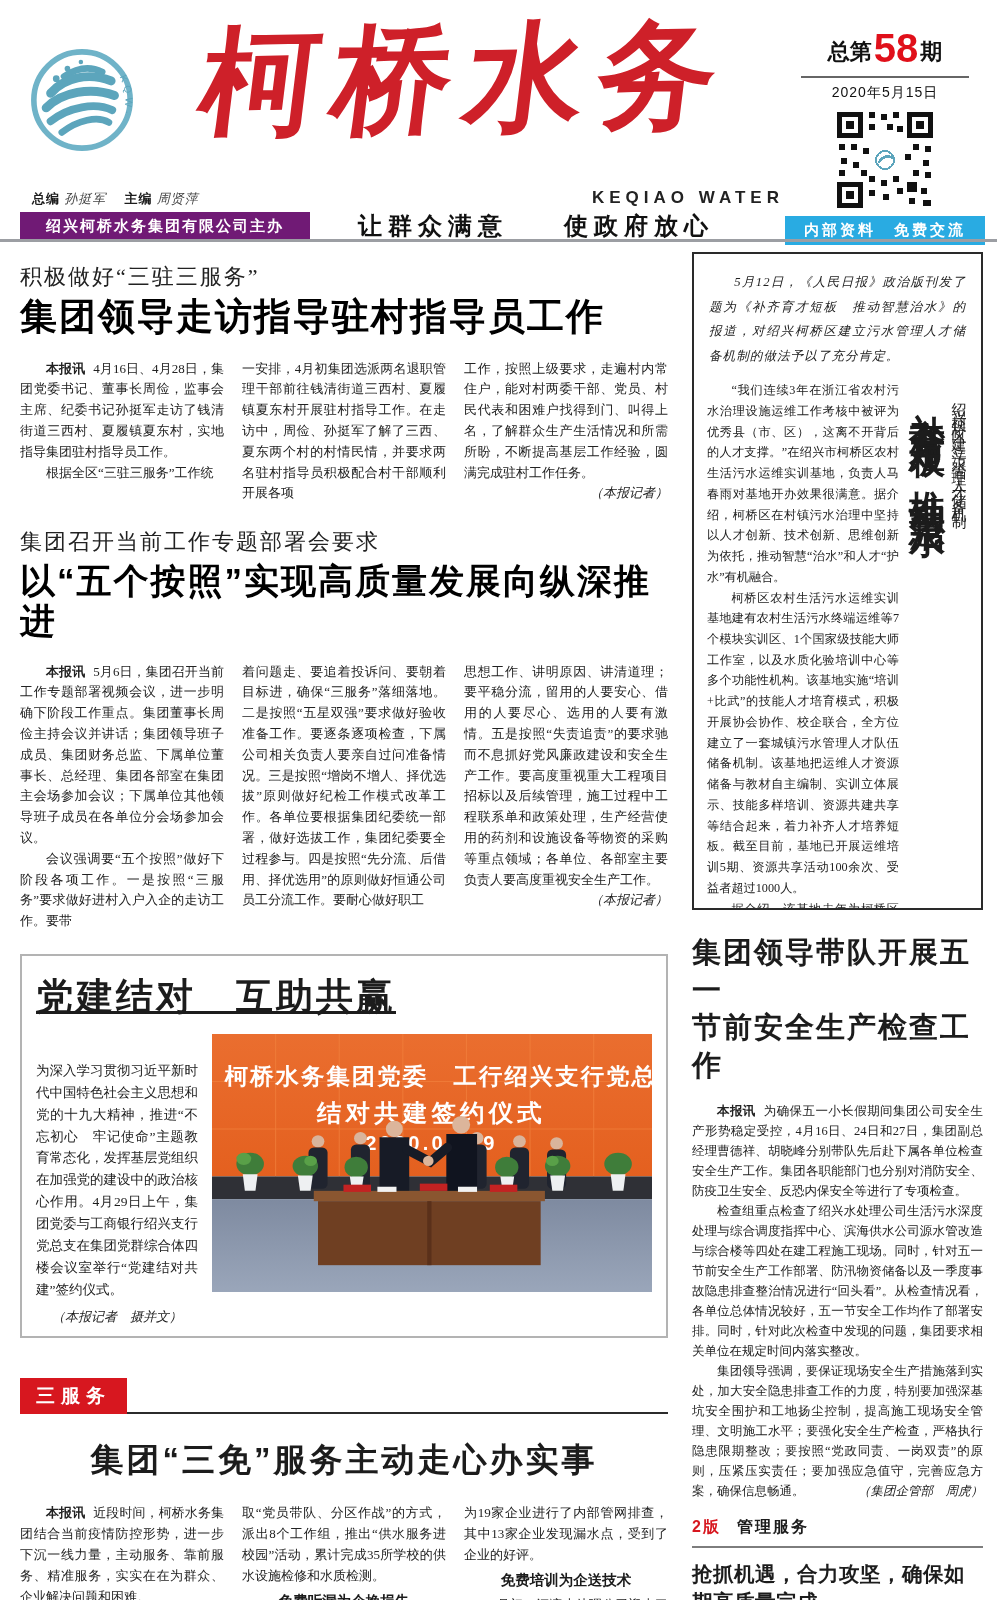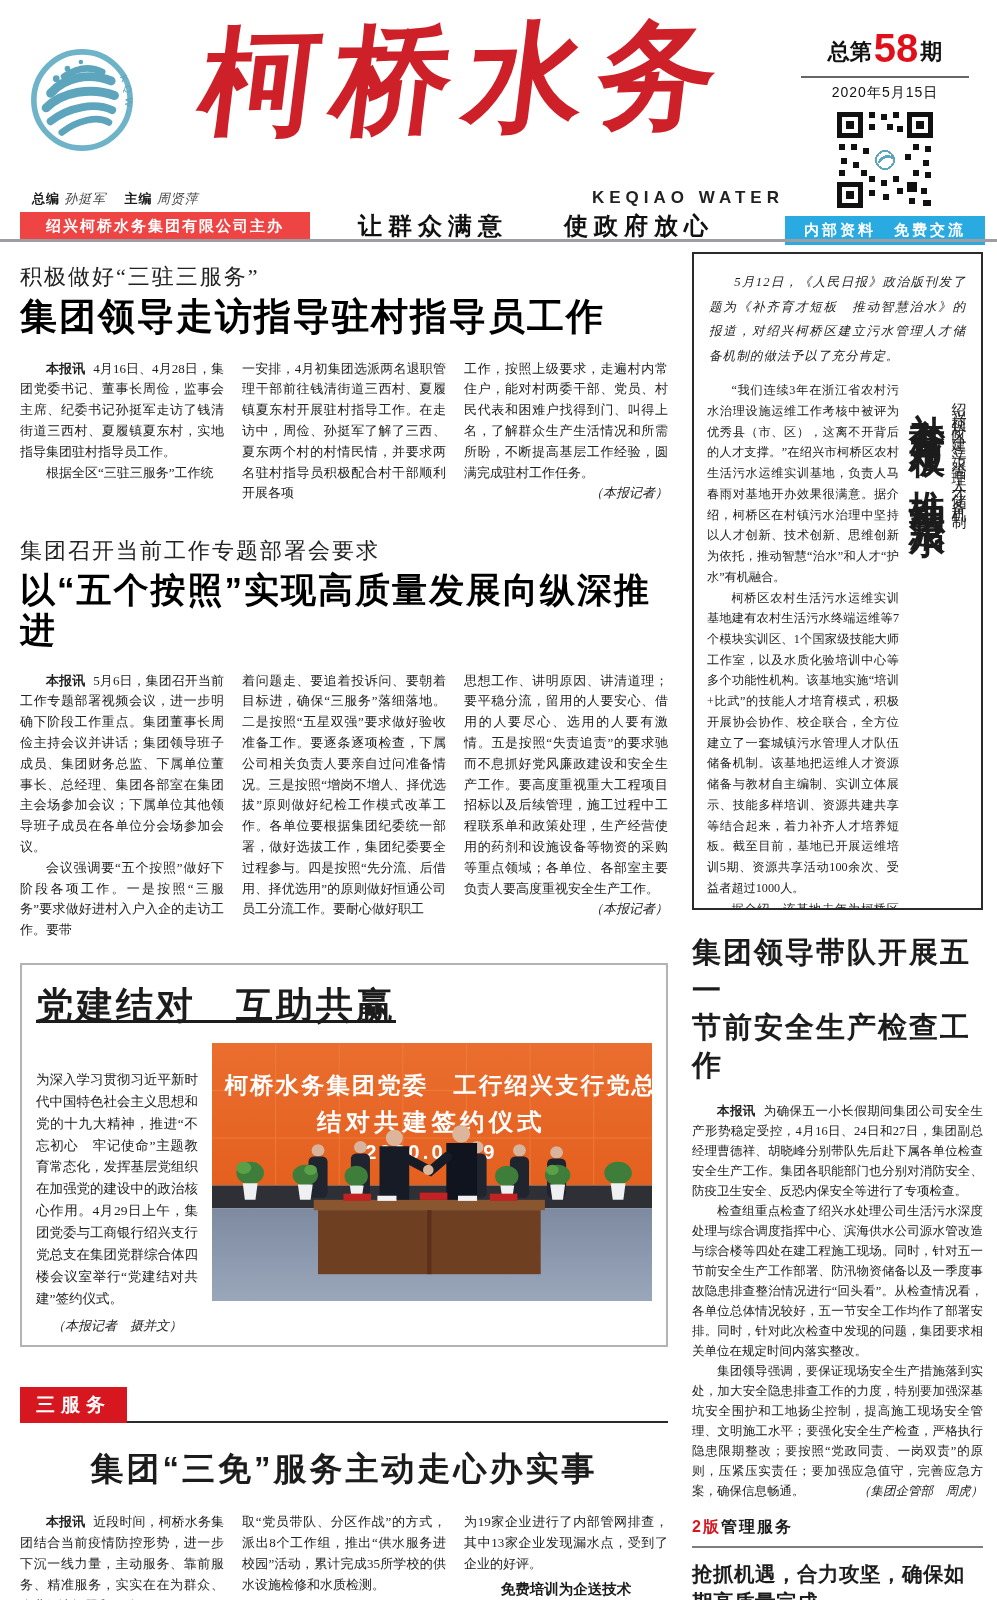--- a/index.html
+++ b/index.html
@@ -19,21 +19,21 @@
       font-family:"Liberation Sans",sans-serif;font-weight:600;color:#222;}
   .issue-box{position:absolute;right:12px;top:26px;width:200px;text-align:center;}
   .issue-line{font-family:"Liberation Sans",sans-serif;font-weight:700;font-size:22px;color:#111;}
   .issue-line .num{font-size:40px;color:#e0101a;vertical-align:-3px;padding:0 2px;}
   .issue-rule{border:none;border-top:2px solid #666;margin:5px 16px 6px;}
   .issue-date{font-family:"Liberation Sans",sans-serif;font-size:14px;color:#111;letter-spacing:1px;}
   .qr{width:100px;height:100px;margin:8px auto 6px;display:block;}
   .info-badge{background:#29abe2;color:#fff;font-family:"Liberation Sans",sans-serif;
       font-weight:700;font-size:15px;letter-spacing:3px;padding:5px 0;margin-top:4px;}
   .pub-row{position:absolute;left:20px;top:210px;display:flex;align-items:center;gap:48px;}
-  .pub-bar{background:#ef4444;color:#fff;font-family:"Liberation Sans",sans-serif;
+  .pub-bar{background:#701a75;color:#fff;font-family:"Liberation Sans",sans-serif;
       font-weight:700;font-size:15px;letter-spacing:2px;padding:5px 26px;}
   .slogan{font-family:"Liberation Sans",sans-serif;font-weight:900;font-size:24px;
       letter-spacing:6px;color:#111;display:flex;gap:56px;}
   .header-rule{position:absolute;left:0;right:0;bottom:0;height:3px;background:#9c9ea3;}
 
   
   .main{display:flex;gap:24px;padding:10px 14px 0 20px;}
   .col-left{width:648px;flex:none;}
   .col-right{flex:1;min-width:0;}
 
@@ -83,21 +83,21 @@
   .v-sub{writing-mode:vertical-rl;font-size:15px;letter-spacing:7px;padding-top:10px;color:#222;}
 
   
   .safety{margin-top:24px;}
   .safety-head{font-family:"Liberation Sans",sans-serif;font-weight:900;font-size:29px;
       letter-spacing:2px;line-height:1.3;margin:12px 0 16px;}
   .safety p{margin:0;font-size:12.5px;line-height:1.6;text-align:justify;color:#222;}
 
   
   .idx{margin-top:16px;}
-  .idx-row{display:flex;font-family:"Liberation Sans",sans-serif;
+  .idx-row{display:flex;gap:16px;font-family:"Liberation Sans",sans-serif;
       font-weight:700;font-size:16px;letter-spacing:2px;align-items:baseline;}
   .idx-page{color:#d7171f;}
   .idx-rule{border:none;border-top:2px solid #7d7d7d;margin:8px 0 12px;}
   .idx-title{font-family:"Liberation Sans",sans-serif;font-weight:900;font-size:20.5px;letter-spacing:0.5px;}
 </style>
 </head>
 <body>
 
 <div class="page">
 
@@ -214,21 +214,21 @@
           </div>
           <div class="bcol">
             <p>一安排，4月初集团选派两名退职管理干部前往钱清街道三西村、夏履镇夏东村开展驻村指导工作。在走访中，周俭、孙挺军了解了三西、夏东两个村的村情民情，并要求两名驻村指导员积极配合村干部顺利开展各项</p>
           </div>
           <div class="bcol">
             <p><span>工作，按照上级要求，走遍村内常住户，能对村两委干部、党员、村民代表和困难户找得到门、叫得上名，了解群众生产生活情况和所需所盼，不断提高基层工作经验，圆满完成驻村工作任务。</span><span class="byl">（本报记者）</span></p>
           </div>
         </div>
       </div>
 
-      <div class="art" style="margin-top:32px;">
+      <div class="art" style="margin-top:23px;">
         <div class="kicker">集团召开当前工作专题部署会要求</div>
         <div class="headline h1b">以“五个按照”实现高质量发展向纵深推进</div>
         <div class="body3">
           <div class="bcol">
             <p class="ind"><span class="lead-label">本报讯</span><span>5月6日，集团召开当前工作专题部署视频会议，进一步明确下阶段工作重点。集团董事长周俭主持会议并讲话；集团领导班子成员、集团财务总监、下属单位董事长、总经理、集团各部室在集团主会场参加会议；下属单位其他领导班子成员在各单位分会场参加会议。</span></p>
             <p class="ind">会议强调要“五个按照”做好下阶段各项工作。一是按照“三服务”要求做好进村入户入企的走访工作。要带</p>
           </div>
           <div class="bcol">
             <p>着问题走、要追着投诉问、要朝着目标进，确保“三服务”落细落地。二是按照“五星双强”要求做好验收准备工作。要逐条逐项检查，下属公司相关负责人要亲自过问准备情况。三是按照“增岗不增人、择优选拔”原则做好纪检工作模式改革工作。各单位要根据集团纪委统一部署，做好选拔工作，集团纪委要全过程参与。四是按照“先分流、后借用、择优选用”的原则做好恒通公司员工分流工作。要耐心做好职工</p>
           </div>

